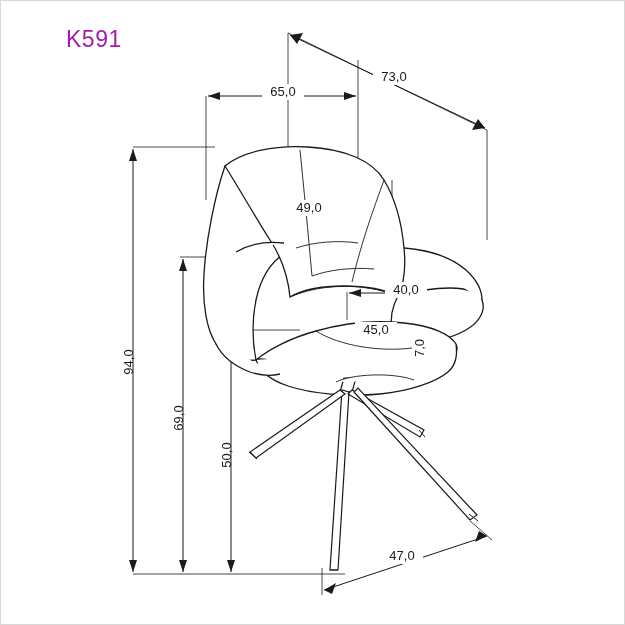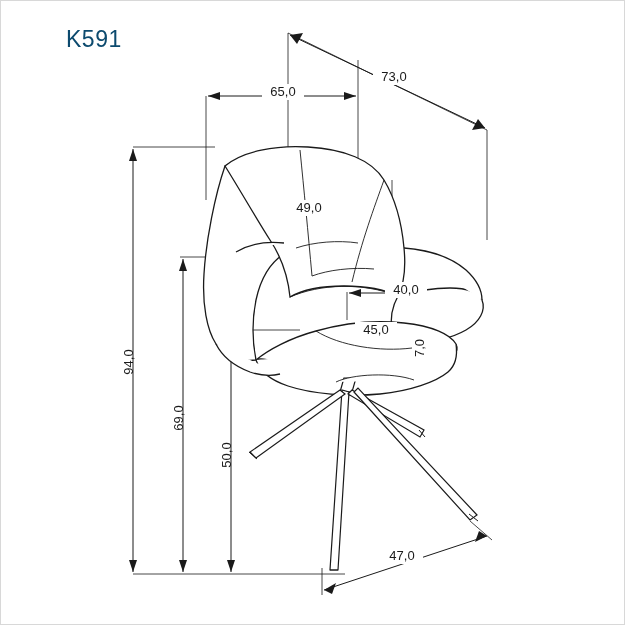--- a/index.html
+++ b/index.html
@@ -24,21 +24,21 @@
     width: 625px;
     height: 625px;
     box-sizing: border-box;
     border: 1px solid #d8d8d8;
   }
   #title {
     position: absolute;
     left: 66px;
     top: 26px;
     font-size: 23px;
-    color: #0c4a6e;
+    color: #a21caf;
     letter-spacing: 0.5px;
     font-family: "Liberation Sans", sans-serif;
   }
   svg#drawing {
     position: absolute;
     left: 0;
     top: 0;
   }
   .dimlabel {
     font-family: "Liberation Sans", sans-serif;

